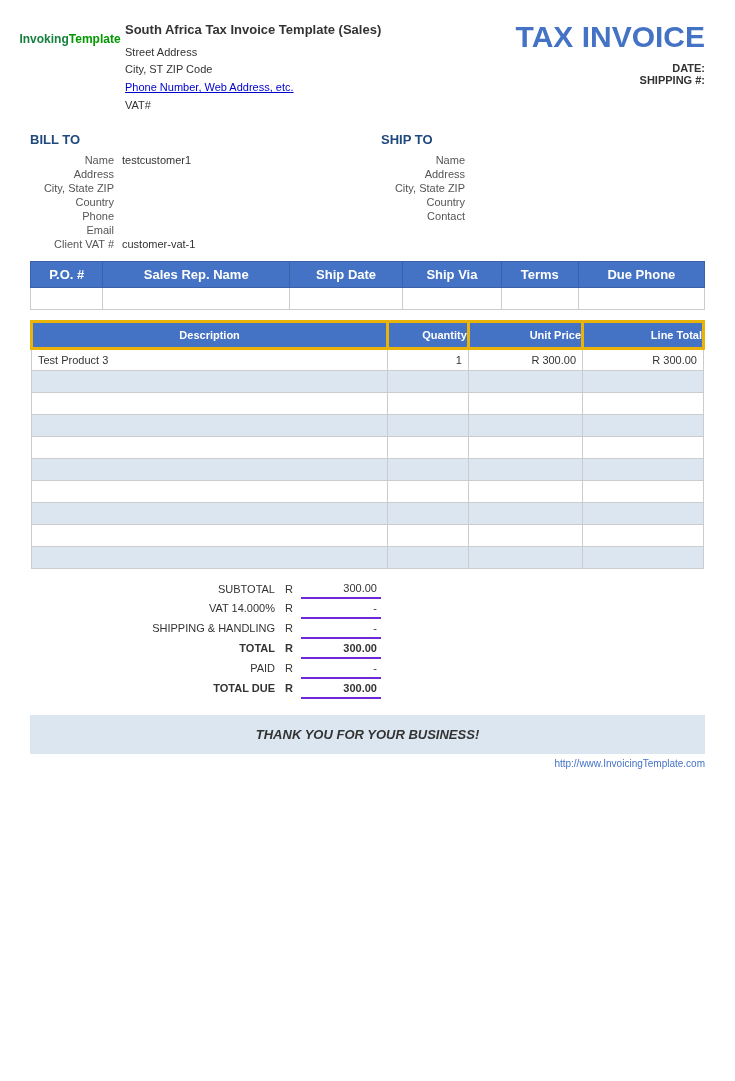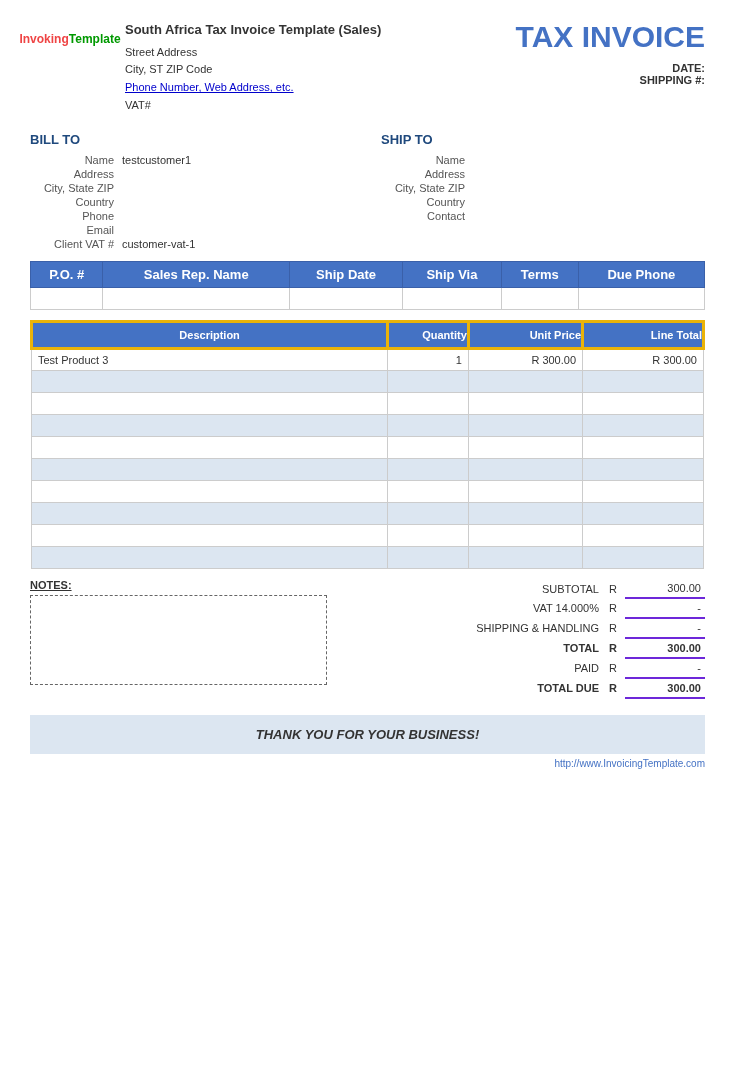--- a/index.html
+++ b/index.html
@@ -30,21 +30,21 @@
       align-items: center;
       justify-content: center;
       font-size: 11px;
       font-weight: bold;
     }
     .logo-invoking {
       color: #333;
       font-size: 12px;
       font-weight: bold;
     }
-    .logo-invoking span.inv { color: #ef4444; }
+    .logo-invoking span.inv { color: #15803d; }
     .logo-invoking span.template { color: #090; }
     .company-info {
       font-size: 11px;
       line-height: 1.6;
       margin-left: 5px;
     }
     .company-info .company-name {
       font-size: 13px;
       font-weight: bold;
       margin-bottom: 3px;
@@ -405,24 +405,20 @@
       <tr style="background: rgb(220, 230, 241);">
         <td class="desc-col" style="text-align: left; border-color: rgb(204, 204, 204); border-width: 1px; border-style: solid; padding: 4px 6px; font-size: 11px; height: 22px; background: rgb(220, 230, 241);"></td>
         <td class="qty-col" style="text-align: right; border-color: rgb(204, 204, 204); border-width: 1px; border-style: solid; padding: 4px 6px; font-size: 11px; height: 22px; background: rgb(220, 230, 241);"></td>
         <td class="unit-col" style="text-align: right; border-color: rgb(204, 204, 204); border-width: 1px; border-style: solid; padding: 4px 6px; font-size: 11px; height: 22px; background: rgb(220, 230, 241);"></td>
         <td class="total-col" style="text-align: right; border-color: rgb(204, 204, 204); border-width: 1px; border-style: solid; padding: 4px 6px; font-size: 11px; height: 22px; background: rgb(220, 230, 241);"></td>
       </tr>
     </tbody>
 </table>
 
 <div class="bottom-section">
-  <div class="notes-section">
-    <div class="notes-title">NOTES:</div>
-    <div class="notes-box"></div>
-  </div>
   <div class="totals-section">
     <table class="totals-table">
       <tbody>
           <tr>
         <td class="t-label">SUBTOTAL</td>
         <td class="t-currency">R</td>
         <td class="t-value">300.00</td>
       </tr>
       <tr>
         <td class="t-label"><span>VAT</span><span> 14.000%</span></td>

